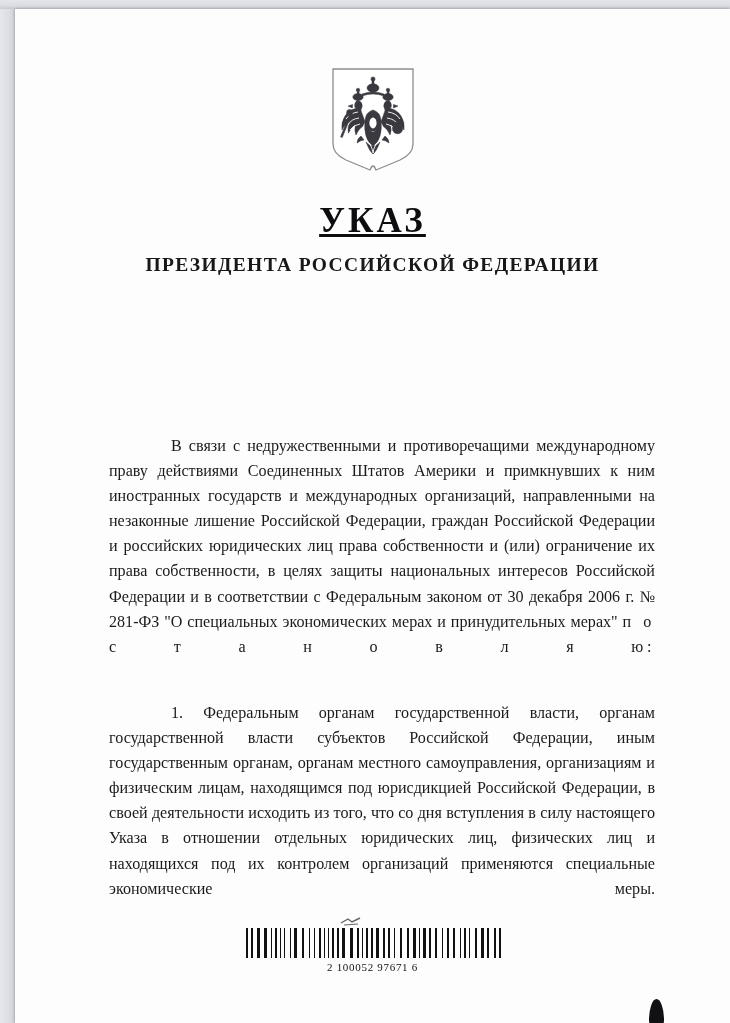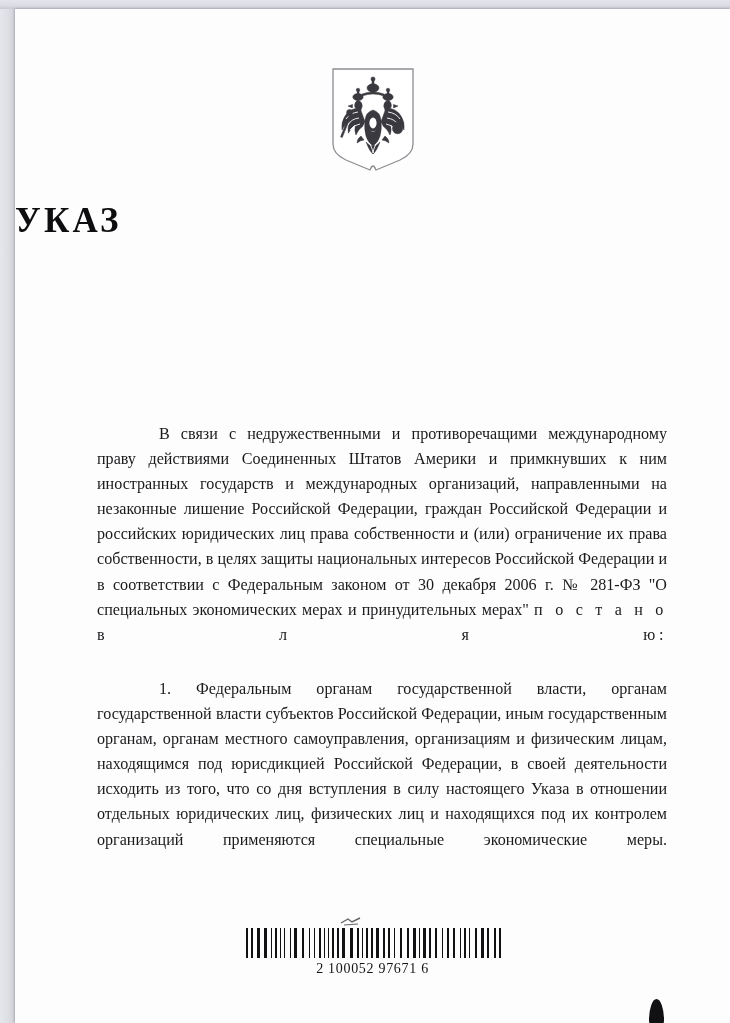--- a/index.html
+++ b/index.html
@@ -62,25 +62,27 @@
     height: 106px;
     position: relative;
   }
   .emblem-shield svg { display: block; }
 
   
   .doc-title {
     position: absolute;
     left: 0; right: 0;
     top: 192px;
+    text-align: center;
     font-size: 35px;
     font-weight: bold;
     letter-spacing: 3.2px;
     color: #0d0d0f;
     font-family: "Liberation Serif", "DejaVu Serif", serif;
+    text-decoration: underline;
   }
   .doc-subtitle {
     position: absolute;
     left: 0; right: 0;
     top: 245px;
     text-align: center;
     font-size: 19.5px;
     font-weight: bold;
     letter-spacing: 1.35px;
     color: #18181b;
@@ -106,21 +108,21 @@
     left: 78px;
     top: 408px;
     width: 578px;
     font-size: 16.1px;
     line-height: 25.1px;
     color: #1a1a1d;
     text-align: justify;
     text-justify: inter-word;
   }
   #body-text p {
-    margin: 4px;
+    margin: 16px;
     text-indent: 62px;
     text-align: justify;
   }
   #body-text p:last-child {
     text-align: justify;
   }
   
   #body-text p::after {
     content: "";
     display: inline-block;
@@ -153,21 +155,21 @@
     margin-left: 2px;
   }
   #barcode-bars i {
     display: block;
     height: 100%;
     background: #111114;
     margin-right: 1px;
   }
   #barcode-number {
     margin-top: 3px;
-    font-size: 14px;
+    font-size: 11px;
     letter-spacing: 0.7px;
     color: #131316;
     font-family: "Liberation Serif", "DejaVu Serif", serif;
     text-align: right;
   }
 
   
   #edge-mark {
     position: absolute;
     right: 66px;
@@ -247,20 +249,21 @@
 
             <path d="M31 70 q-4 3 -4 7 q4 -3 7 -3 Z"></path>
             <path d="M55 70 q4 3 4 7 q-4 -3 -7 -3 Z"></path>
           </g>
         </svg>
       </div>
     </div>
 
     <div class="doc-title">УКАЗ</div>
 
+    <div class="doc-subtitle">ПРЕЗИДЕНТА РОССИЙСКОЙ ФЕДЕРАЦИИ</div>
 
 
     <div id="body-text">
       <p><span>В связи с недружественными и противоречащими международному праву действиями Соединенных Штатов Америки и примкнувших к ним иностранных государств и международных организаций, направленными на незаконные лишение Российской Федерации, граждан Российской Федерации и российских юридических лиц права собственности и (или) ограничение их права собственности, в целях защиты национальных интересов Российской Федерации и в соответствии с Федеральным законом от 30 декабря 2006 г. № 281-ФЗ "О специальных экономических мерах и принудительных мерах" </span><span class="spaced-word">п о с т а н о в л я ю:</span></p>
 
       <p>1. Федеральным органам государственной власти, органам государственной власти субъектов Российской Федерации, иным государственным органам, органам местного самоуправления, организациям и физическим лицам, находящимся под юрисдикцией Российской Федерации, в своей деятельности исходить из того, что со дня вступления в силу настоящего Указа в отношении отдельных юридических лиц, физических лиц и находящихся под их контролем организаций применяются специальные экономические меры.</p>
 
     </div>
 
     <div id="barcode-block">

